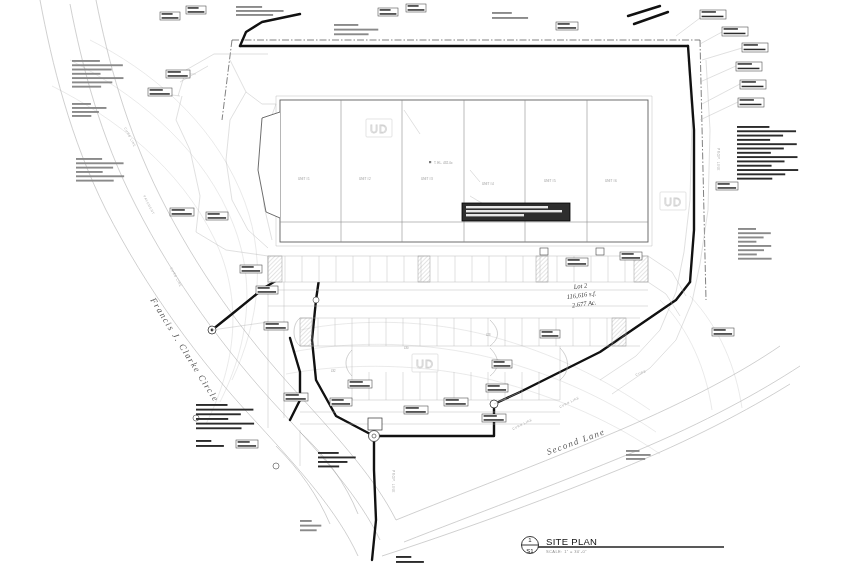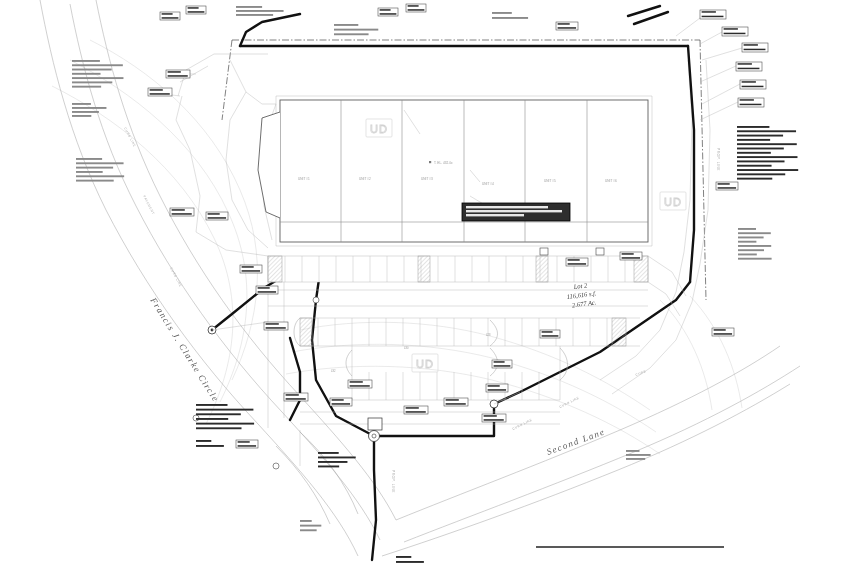--- a/index.html
+++ b/index.html
@@ -594,14 +594,24 @@
           <rect x="541.6" y="331.20" width="11.00" height="1.5" class="blurd"></rect>
           <rect x="541.6" y="335.20" width="16.80" height="1.5" class="blurd"></rect>
         </g>
       </g>
 
     <g>
       <line x1="536" y1="547" x2="724" y2="547" stroke="#222" stroke-width="1.4"></line>
     </g>
   </svg>
 
+  <div id="titleblock">
+    <svg width="220" height="30" viewBox="0 0 220 30">
+      <circle cx="14" cy="12" r="8.5" fill="#fff" stroke="#222" stroke-width=".9"></circle>
+      <line x1="5.5" y1="12" x2="22.5" y2="12" stroke="#222" stroke-width=".9"></line>
+      <text class="tb-num" x="14" y="9" text-anchor="middle">1</text>
+      <text class="tb-num" x="14" y="19.5" text-anchor="middle">S1</text>
+      <text class="tb-title" x="30" y="12">SITE PLAN</text>
+      <text x="30" y="20" font-family="Liberation Sans, sans-serif" font-size="4" fill="#8e8e8e" letter-spacing=".4">SCALE: 1" = 30'-0"</text>
+    </svg>
+  </div>
 
 </div>
 
 </body></html>

